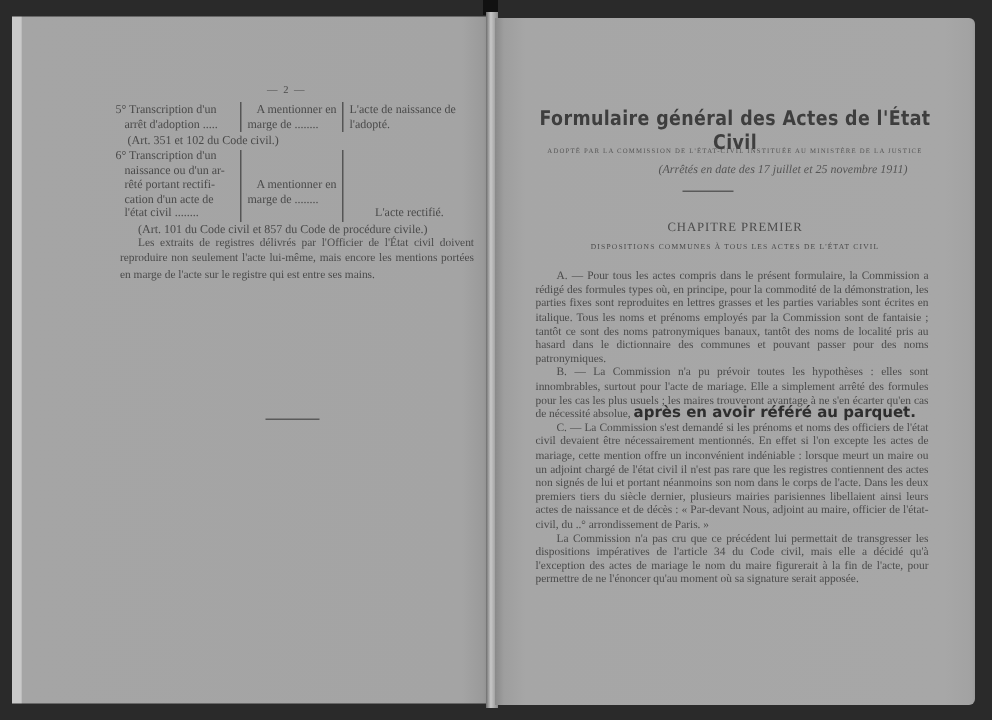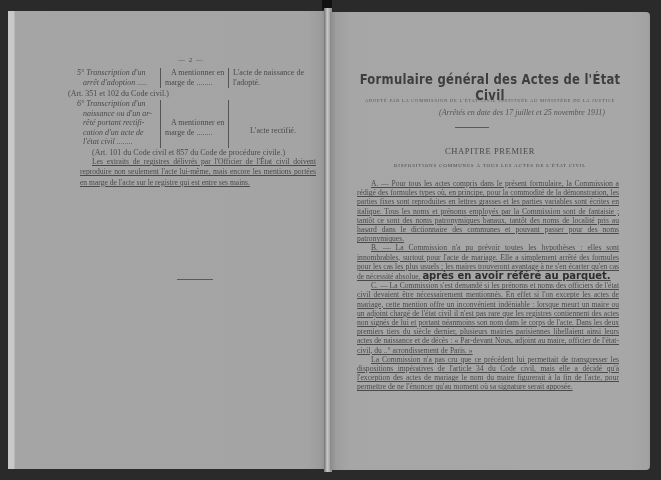--- a/index.html
+++ b/index.html
@@ -26,21 +26,21 @@
     background:linear-gradient(to right,#8a8a8a 0px,#9e9e9e 6px,#a6a6a6 20px,#a7a7a7 300px,#a2a2a2 318px,#9a9a9a 320px);
   }
   .gutter {
     position:absolute; left:324px; top:8px; width:8px; height:464px;
     background:linear-gradient(to right,#6e6e6e,#c8c8c8 40%,#8a8a8a);
   }
   .page-number {
     position:absolute; left:178px; top:56px; font-size:7px; letter-spacing:1px;
   }
   .row { position:absolute; font-size:8px; line-height:9.5px; }
-  .ital { font-style:italic; }
+  .ital { }
   .brace {
     position:absolute; border-left:1px solid #555; 
   }
   .rule {
     position:absolute; height:1px; background:#5a5a5a;
   }
   .title {
     position:absolute; left:330px; top:71px; width:320px; text-align:center;
     font-family:"DejaVu Sans", sans-serif; font-weight:bold; font-size:13.5px;
     color:#3e3e3e; letter-spacing:0.3px; transform:scaleX(0.86);
@@ -61,21 +61,21 @@
     position:absolute; left:330px; top:163px; width:320px; text-align:center;
     font-size:5px; letter-spacing:0.8px; color:#4a4a4a; text-transform:uppercase;
   }
   .right-text {
     position:absolute; left:357px; width:262px; font-size:7.6px; line-height:9.2px;
     text-align:justify; color:#4a4a4a;
   }
   .right-text p { margin:0; text-indent:14px; }
   .bold { font-family:"DejaVu Sans", sans-serif; font-weight:bold; font-size:10px; color:#2e2e2e; }
   .left-text { position:absolute; left:80px; width:265px; font-size:7.6px; line-height:10.3px; text-align:justify; }
-  .left-text p { margin:0; text-indent:12px;text-decoration:underline; }
+  .left-text p { margin:0; text-indent:12px; }
 </style>
 </head>
 <body>
 
 <div class="spine-top"></div>
 
 <div class="page page-left"></div>
 
 <div class="page-number">— 2 —</div>
 
@@ -86,36 +86,36 @@
 <div class="brace" style="left:160px;top:68px;height:20px;"></div>
 <div class="row" style="left:165px;top:68px;width:62px;">
   <div style="padding-left:6px">A mentionner en</div>
   <div>marge de ........</div>
 </div>
 <div class="brace" style="left:228px;top:68px;height:20px;"></div>
 <div class="row" style="left:233px;top:68px;width:80px;">
   <div>L'acte de naissance de</div>
   <div>l'adopté.</div>
 </div>
-<div class="row" style="left:68px;top:89px;width:200px;">(Art. 351 et 102 du Code civil.)</div>
+<div class="row" style="left:85px;top:89px;width:200px;">(Art. 351 et 102 du Code civil.)</div>
 
 <div class="row ital" style="left:77px;top:99px;width:82px;text-align:justify;">
   <div>6° Transcription d'un</div>
   <div style="padding-left:6px">naissance ou d'un ar-</div>
   <div style="padding-left:6px">rêté portant rectifi-</div>
   <div style="padding-left:6px">cation d'un acte de</div>
   <div style="padding-left:6px">l'état civil ........</div>
 </div>
 <div class="brace" style="left:160px;top:100px;height:48px;"></div>
 <div class="row" style="left:165px;top:118px;width:62px;">
   <div style="padding-left:6px">A mentionner en</div>
   <div>marge de ........</div>
 </div>
 <div class="brace" style="left:228px;top:100px;height:48px;"></div>
-<div class="row" style="left:233px;top:126px;width:80px;text-align:center;">
+<div class="row" style="left:233px;top:137px;width:80px;text-align:center;">
   <div>L'acte rectifié.</div>
 </div>
 <div class="row" style="left:92px;top:148px;width:230px;">(Art. 101 du Code civil et 857 du Code de procédure civile.)</div>
 
 <div class="left-text" style="left:80px;top:157px;width:236px;">
   <p>Les extraits de registres délivrés par l'Officier de l'État civil doivent reproduire non seulement l'acte lui-même, mais encore les mentions portées en marge de l'acte sur le registre qui est entre ses mains.</p>
 </div>
 
 <div class="rule" style="left:177px;top:279px;width:36px;"></div>
 
@@ -123,18 +123,18 @@
 
 <div class="page page-right"></div>
 
 <div class="title">Formulaire général des Actes de l'État Civil</div>
 <div class="subtitle">adopté par la commission de l'état-civil instituée au ministère de la justice</div>
 <div class="arretes">(Arrêtés en date des 17 juillet et 25 novembre 1911)</div>
 <div class="rule" style="left:455px;top:127px;width:34px;"></div>
 <div class="chapter">CHAPITRE PREMIER</div>
 <div class="section">dispositions communes à tous les actes de l'état civil</div>
 
-<div class="right-text" style="top:179px;text-decoration:underline;">
+<div class="right-text" style="top:179px;">
   <p>A. — Pour tous les actes compris dans le présent formulaire, la Commission a rédigé des formules types où, en principe, pour la commodité de la démonstration, les parties fixes sont reproduites en lettres grasses et les parties variables sont écrites en italique. Tous les noms et prénoms employés par la Commission sont de fantaisie ; tantôt ce sont des noms patronymiques banaux, tantôt des noms de localité pris au hasard dans le dictionnaire des communes et pouvant passer pour des noms patronymiques.</p>
   <p><span>B. — La Commission n'a pu prévoir toutes les hypothèses : elles sont innombrables, surtout pour l'acte de mariage. Elle a simplement arrêté des formules pour les cas les plus usuels ; les maires trouveront avantage à ne s'en écarter qu'en cas de nécessité absolue,</span> <span class="bold">après en avoir référé au parquet.</span></p>
   <p>C. — La Commission s'est demandé si les prénoms et noms des officiers de l'état civil devaient être nécessairement mentionnés. En effet si l'on excepte les actes de mariage, cette mention offre un inconvénient indéniable : lorsque meurt un maire ou un adjoint chargé de l'état civil il n'est pas rare que les registres contiennent des actes non signés de lui et portant néanmoins son nom dans le corps de l'acte. Dans les deux premiers tiers du siècle dernier, plusieurs mairies parisiennes libellaient ainsi leurs actes de naissance et de décès : « Par-devant Nous, adjoint au maire, officier de l'état-civil, du ..° arrondissement de Paris. »</p>
   <p>La Commission n'a pas cru que ce précédent lui permettait de transgresser les dispositions impératives de l'article 34 du Code civil, mais elle a décidé qu'à l'exception des actes de mariage le nom du maire figurerait à la fin de l'acte, pour permettre de ne l'énoncer qu'au moment où sa signature serait apposée.</p>
 </div>
 
 </body></html>

